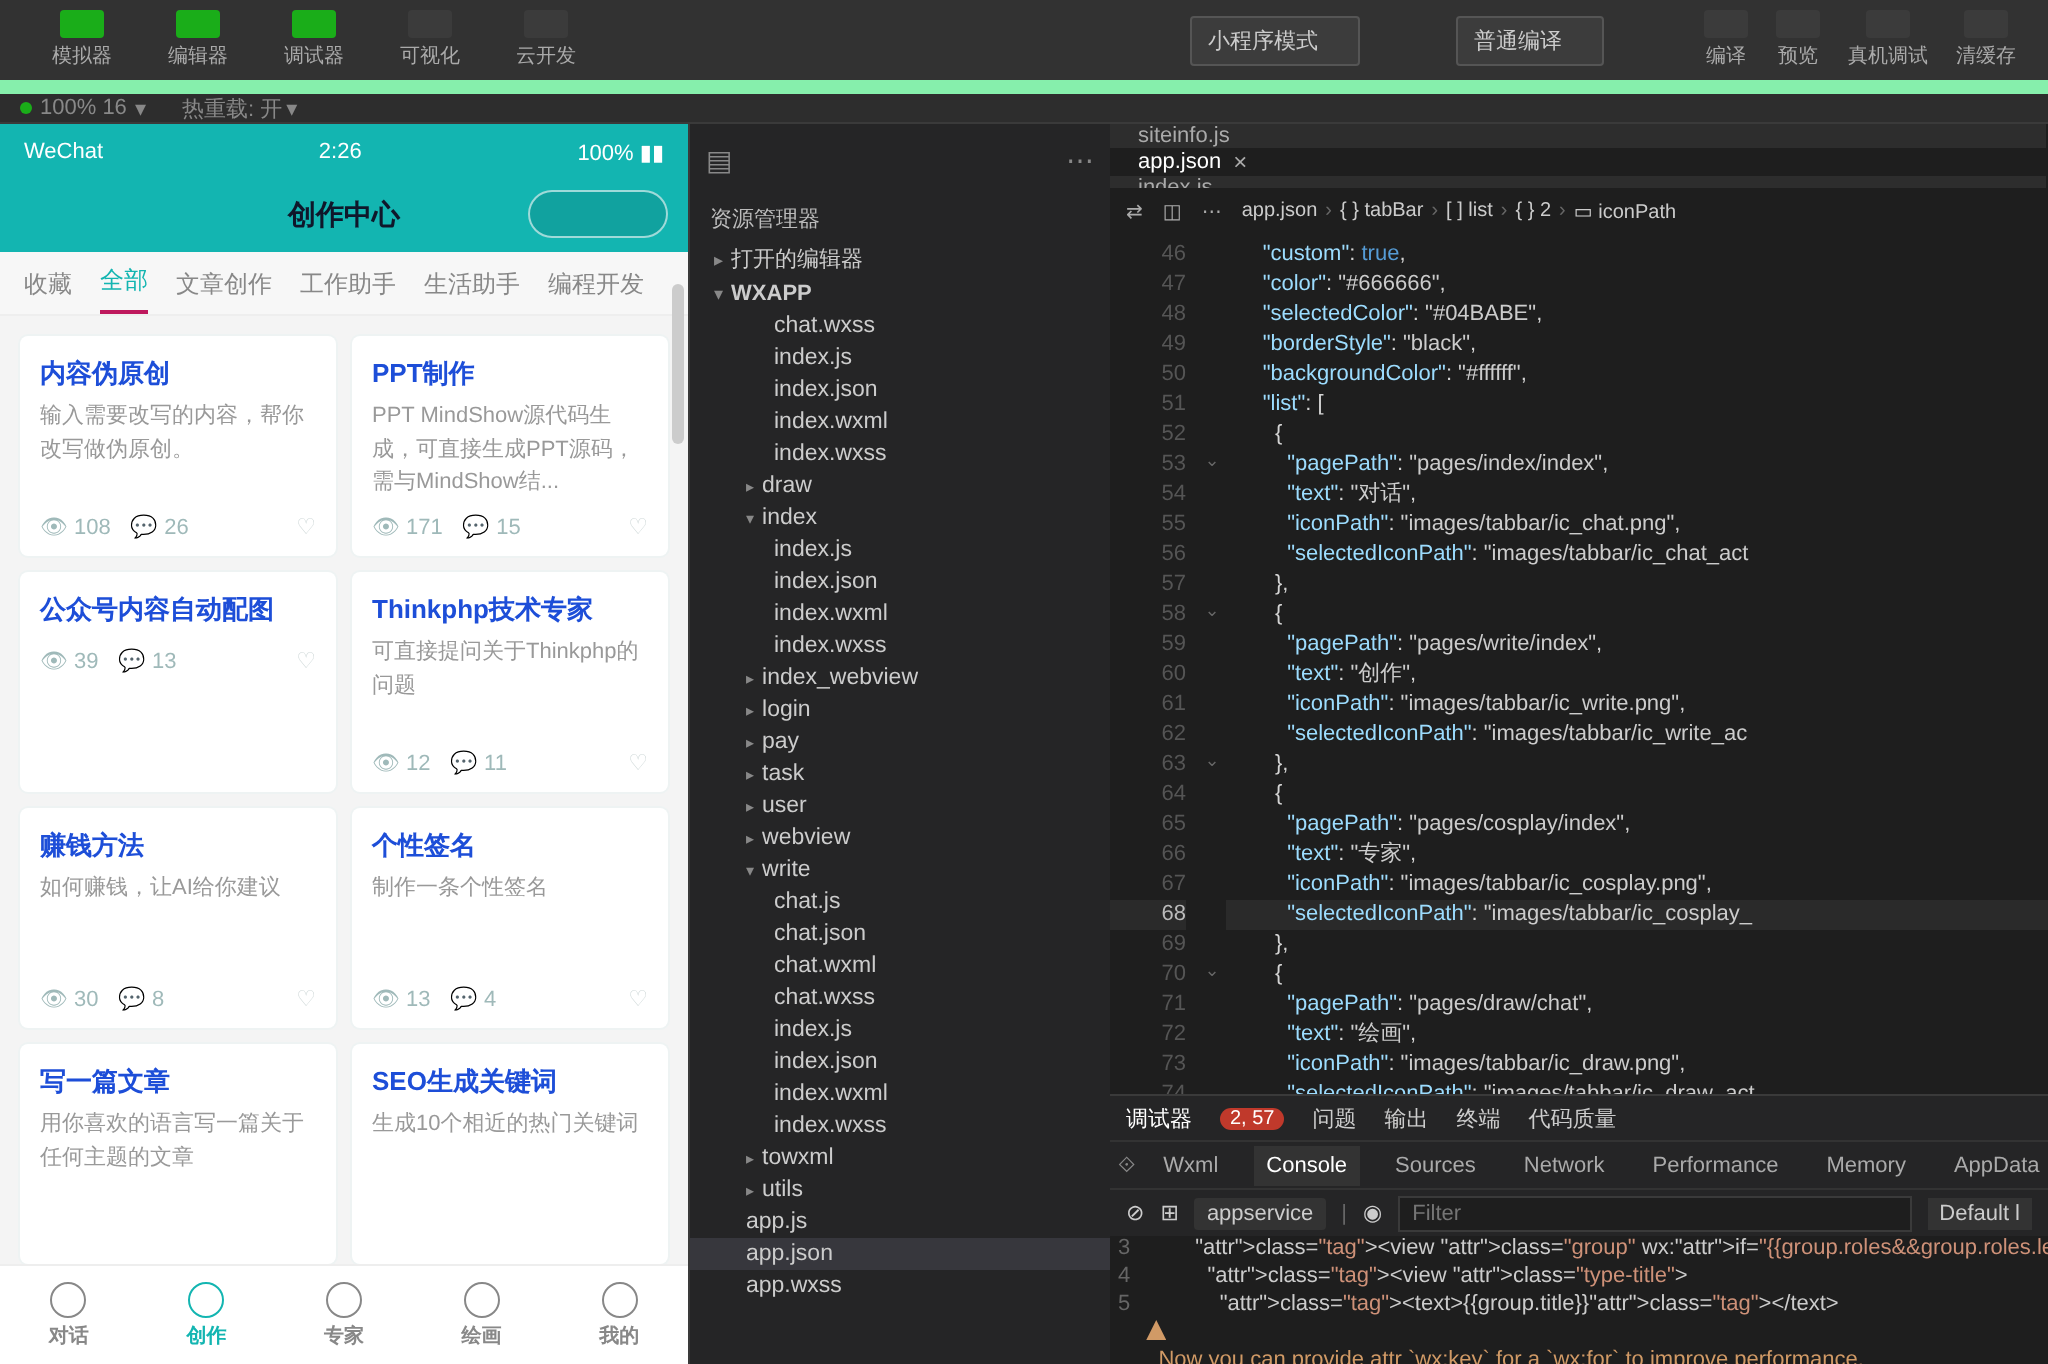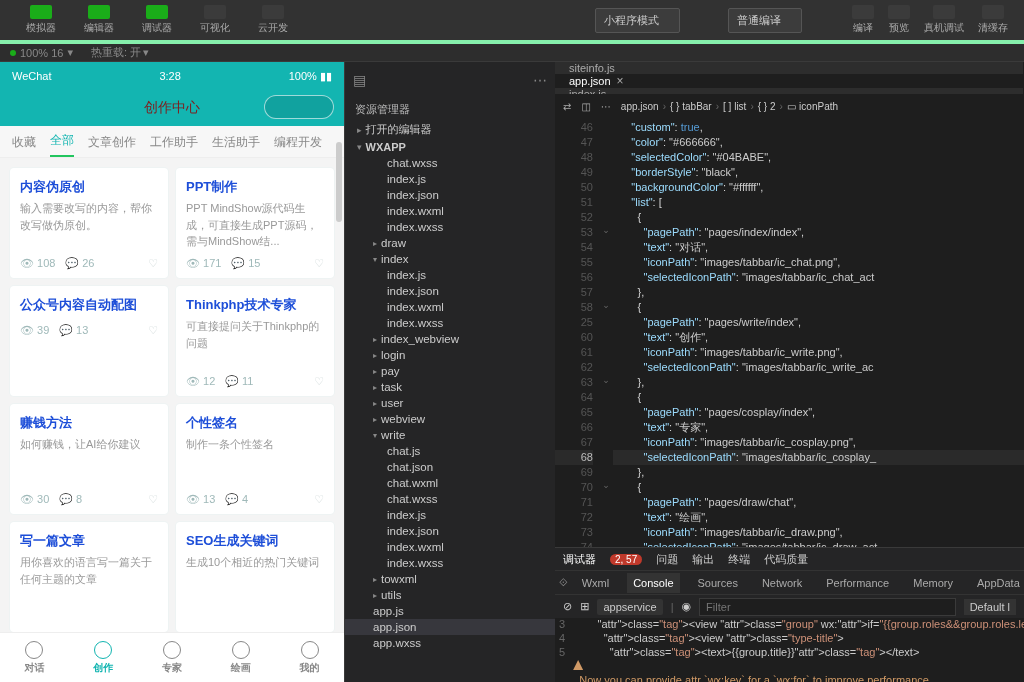--- a/index.html
+++ b/index.html
@@ -6,33 +6,33 @@
 body { background:#2d2d2d; color:#ccc; width:1024px; height:682px; overflow:hidden; font-size:12px; }
 .root { display:flex; flex-direction:column; width:100%; height:100%; }
 .topbar { height:40px; background:#323232; display:flex; align-items:center; padding:0 10px; gap:4px; }
 .tb-group { display:flex; gap:16px; margin:0 10px; }
 .tb-btn { display:flex; flex-direction:column; align-items:center; font-size:10px; color:#aaa; cursor:pointer; padding:2px 6px; }
 .tb-icon { width:22px; height:14px; background:#3b3b3b; border-radius:2px; margin-bottom:2px; }
 .tb-icon.green { background:#1aad19; }
 .sel-box { background:#3c3c3c; border:1px solid #555; color:#ccc; font-size:11px; padding:4px 20px 4px 8px; border-radius:2px; position:relative; }
 .spacer { flex:1; }
 .tb-right { display:flex; gap:2px; margin-left:40px; }
-.statusbar { height:22px; background:#2d2d2d; border-top:4px solid #86efac; border-bottom:1px solid #3a3a3a; display:flex; align-items:center; padding:0 10px; font-size:11px; color:#888; }
+.statusbar { height:22px; background:#2d2d2d; border-top:7px solid #86efac; border-bottom:1px solid #3a3a3a; display:flex; align-items:center; padding:0 10px; font-size:11px; color:#888; }
 .statusbar .dot{ width:6px;height:6px;border-radius:50%;background:#1aad19;display:inline-block;margin-right:4px;}
 .main { flex:1; display:flex; overflow:hidden; }
 
 
 .simulator { width:345px; background:#f0f0f0; display:flex; flex-direction:column; border-right:1px solid #3a3a3a; position:relative;}
 .sim-scroll-ind{position:absolute;right:2px;top:80px;width:6px;height:80px;background:#ccc;border-radius:3px;}
 .sim-status { height:28px; background:#13b5b1; color:#fff; display:flex; align-items:center; justify-content:space-between; padding:0 12px; font-size:11px; }
-.sim-title { height:36px; background:#13b5b1; color:#7f1d1d; display:flex; align-items:center; justify-content:center; position:relative; font-size:14px; }
+.sim-title { height:36px; background:#13b5b1; color:#0f172a; display:flex; align-items:center; justify-content:center; position:relative; font-size:14px;font-weight:bold; }
 .capsule { position:absolute; right:10px; top:5px; width:70px; height:24px; border:1.5px solid rgba(255,255,255,0.6); border-radius:12px; background:#0000001a;}
 .sim-tabs { height:32px; background:#f7f7f7; display:flex; align-items:end; gap:14px; padding:0 12px; font-size:12px; border-bottom:1px solid #eee;}
 .sim-tab { color:#888; padding:6px 0; cursor:pointer; }
-.sim-tab.active { color:#13b5b1; border-bottom:2px solid #22c55e; }
+.sim-tab.active { color:#13b5b1; border-bottom:2px solid #be185d; }
 .sim-body { flex:1; background:#f4f4f4; padding:10px; overflow:hidden; }
 .card-row { display:flex; gap:8px; margin-bottom:8px; }
 .card { flex:1; background:#fff; border-radius:4px; padding:10px 10px 8px; display:flex; flex-direction:column; min-height:110px; box-shadow:0 0 0 1px #eef3f3;}
 .card h3 { font-size:13px; color:#1d4ed8; font-weight:bold; margin-bottom:4px; }
 .card p { font-size:11px; color:#999; line-height:1.5; flex:1; }
 .card-foot { display:flex; align-items:center; gap:10px; color:#9fb9b9; font-size:11px; margin-top:6px;}
 .card-foot .ic { display:inline-flex; align-items:center; gap:3px;}
 .heart { margin-left:auto; color:#cfd8d8;}
 .sim-tabbar { height:50px; background:#fff; border-top:1px solid #eee; display:flex;}
 .tb-item { flex:1; display:flex; flex-direction:column; align-items:center; justify-content:center; font-size:10px; color:#888;font-weight:bold; }
@@ -151,21 +151,21 @@
   <span style="margin-left:4px">▾</span>
   <span style="margin-left:18px">热重载: 开</span>
   <span style="margin-left:2px">▾</span>
  </div>
  <div class="main">
 
   <div class="simulator">
     <div class="sim-scroll-ind"></div>
     <div class="sim-status">
       <span>WeChat</span>
-      <span>3:28</span>
+      <span>2:26</span>
       <span><span>100%</span> ▮▮</span>
     </div>
     <div class="sim-title">
       <span>创作中心</span>
       <div class="capsule"></div>
     </div>
     <div class="sim-tabs" id="sim-tabs">
           <div class="sim-tab">收藏</div>
           <div class="sim-tab active">全部</div>
           <div class="sim-tab">文章创作</div>
@@ -360,21 +360,21 @@
             <div class="gut-row">49</div>
             <div class="gut-row">50</div>
             <div class="gut-row">51</div>
             <div class="gut-row">52</div>
             <div class="gut-row">53</div>
             <div class="gut-row">54</div>
             <div class="gut-row">55</div>
             <div class="gut-row">56</div>
             <div class="gut-row">57</div>
             <div class="gut-row">58</div>
-            <div class="gut-row">25</div>
+            <div class="gut-row">59</div>
             <div class="gut-row">60</div>
             <div class="gut-row">61</div>
             <div class="gut-row">62</div>
             <div class="gut-row">63</div>
             <div class="gut-row">64</div>
             <div class="gut-row">65</div>
             <div class="gut-row">66</div>
             <div class="gut-row">67</div>
             <div class="gut-row hl">68</div>
             <div class="gut-row">69</div>

